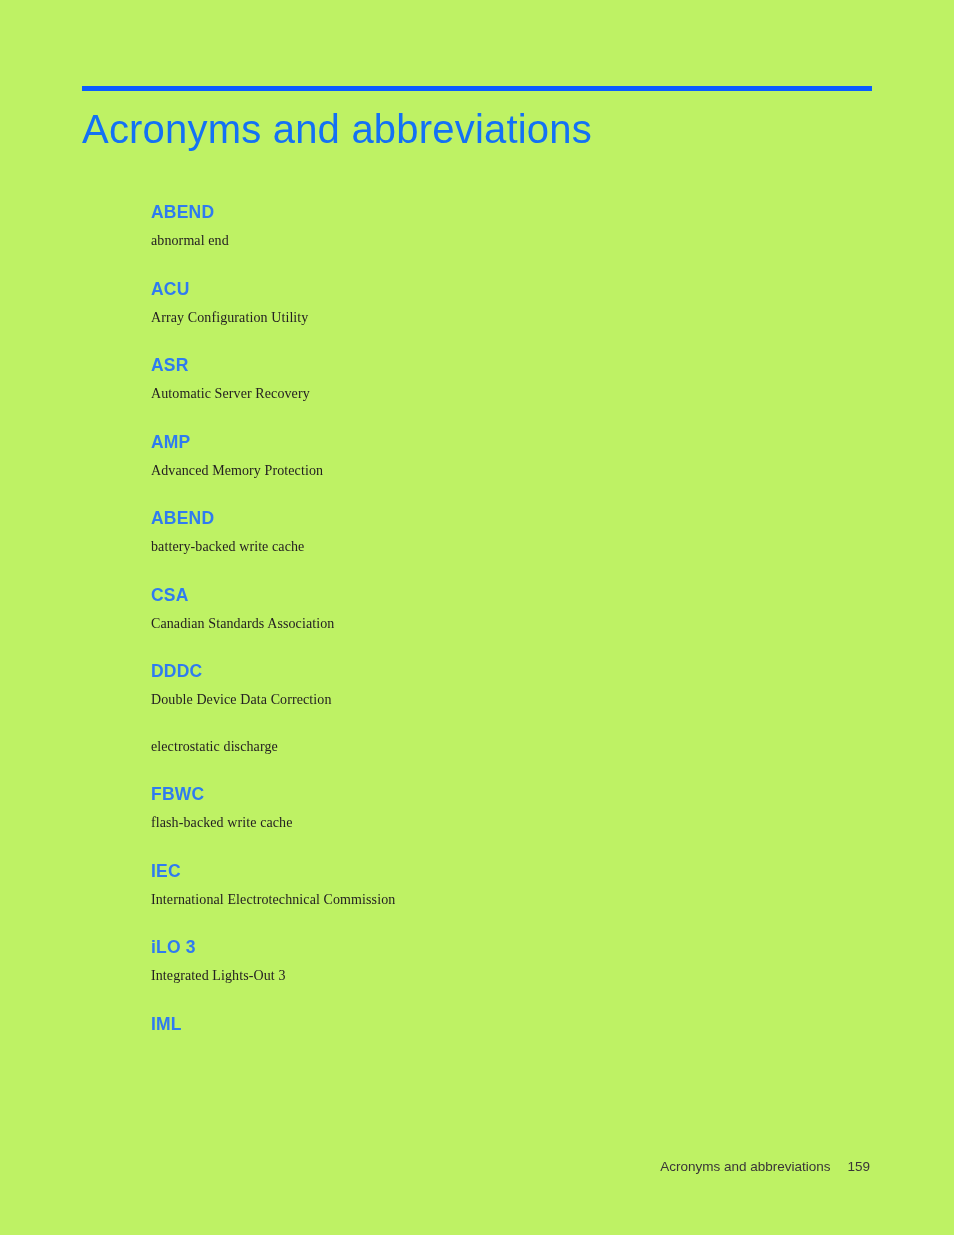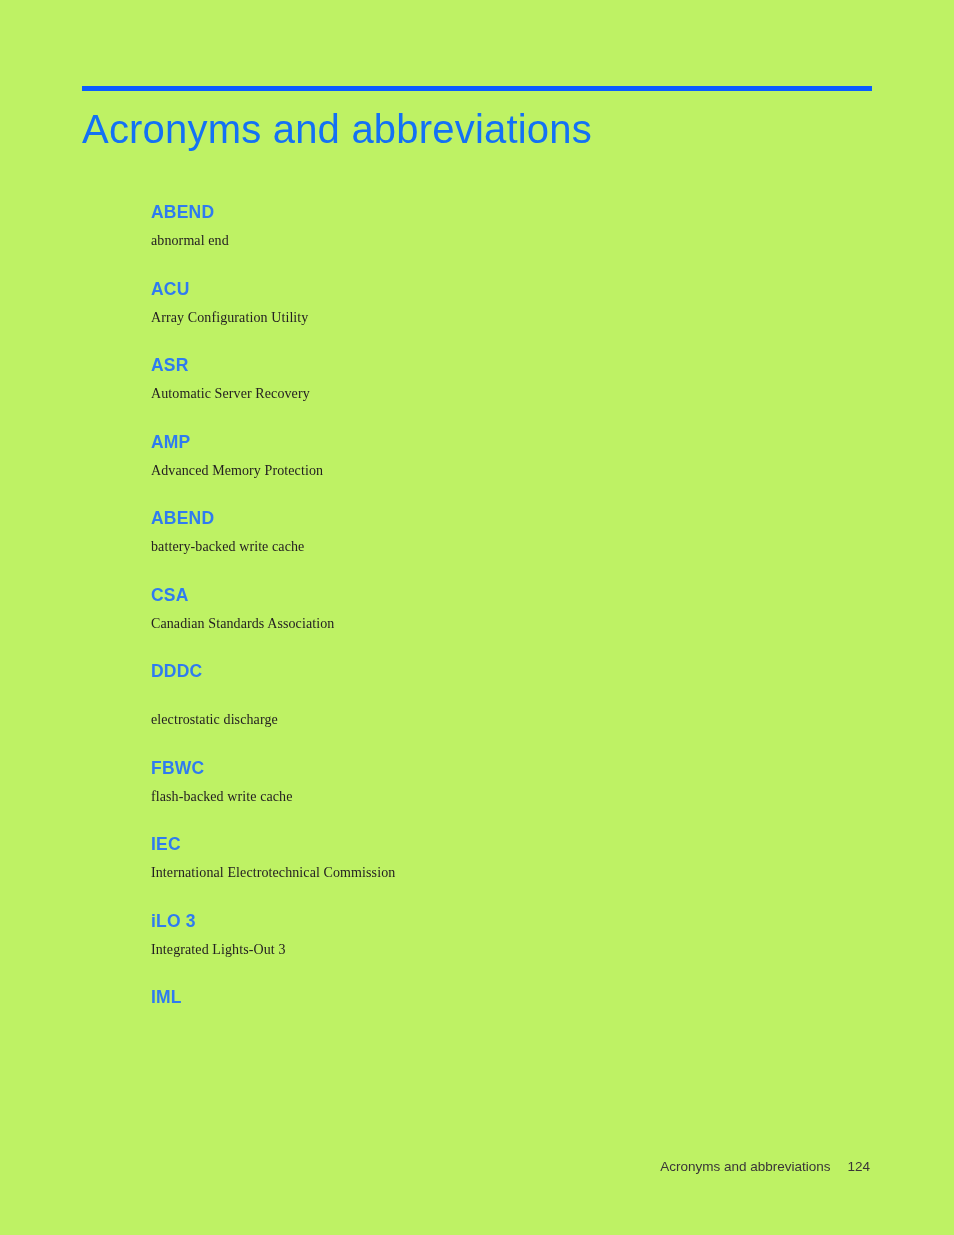--- a/index.html
+++ b/index.html
@@ -139,20 +139,21 @@
       <div class="entry">
         <div class="entry-term">ABEND</div>
         <div class="entry-definition">battery-backed write cache</div>
       </div>
       <div class="entry">
         <div class="entry-term">CSA</div>
         <div class="entry-definition">Canadian Standards Association</div>
       </div>
       <div class="entry">
         <div class="entry-term">DDDC</div>
+        <div class="entry-definition">Double Device Data Correction</div>
       </div>
       <div class="entry">
         <div class="entry-definition">electrostatic discharge</div>
       </div>
       <div class="entry">
         <div class="entry-term">FBWC</div>
         <div class="entry-definition">flash-backed write cache</div>
       </div>
       <div class="entry">
         <div class="entry-term">IEC</div>
@@ -161,16 +162,16 @@
       <div class="entry">
         <div class="entry-term">iLO 3</div>
         <div class="entry-definition">Integrated Lights-Out 3</div>
       </div>
       <div class="entry">
         <div class="entry-term">IML</div>
       </div>
     </div>
 
   <div class="page-footer">
-    <span class="footer-label">Acronyms and abbreviations</span><span class="footer-pagenum">124</span>
+    <span class="footer-label">Acronyms and abbreviations</span><span class="footer-pagenum">159</span>
   </div>
 
 </div>
 
 </body></html>

